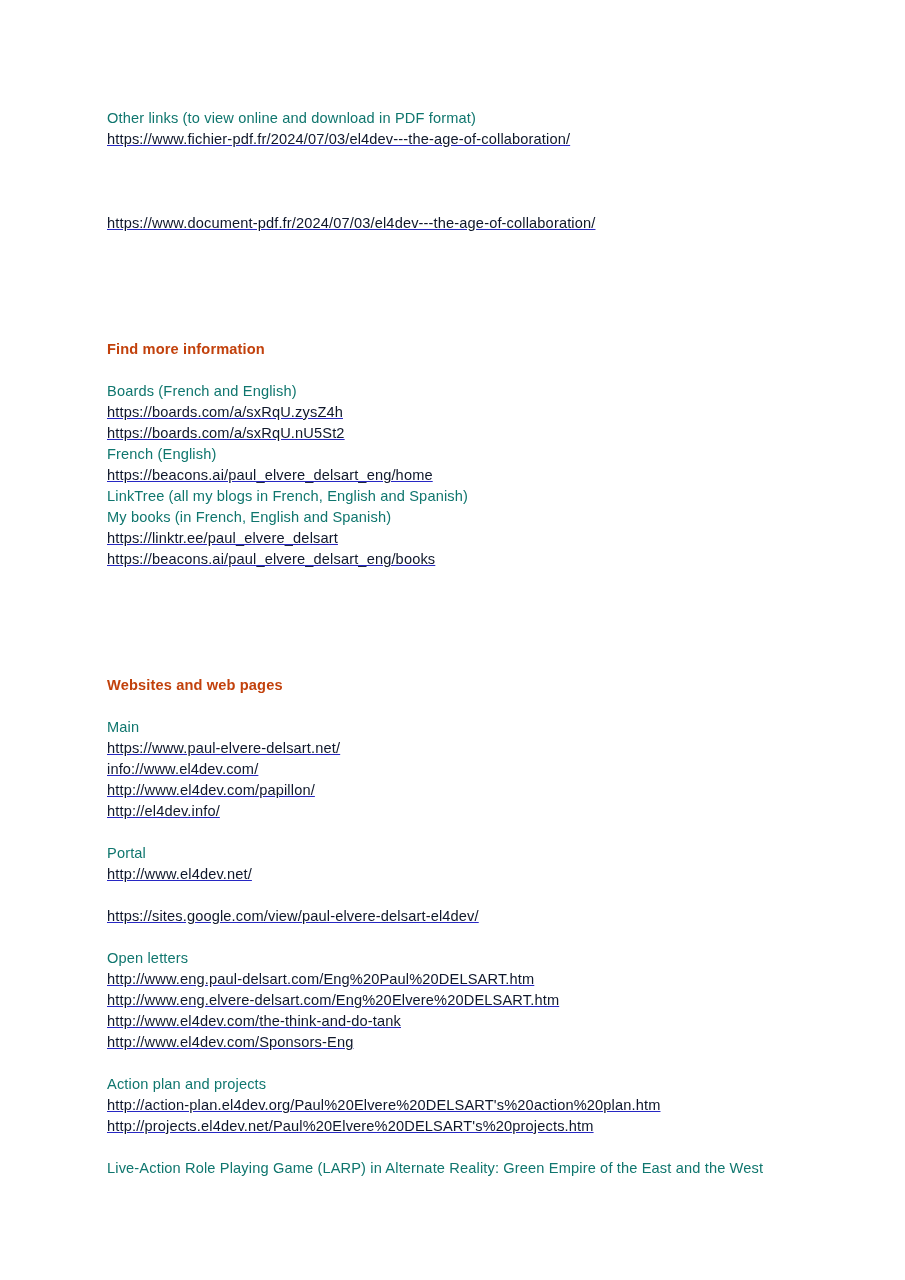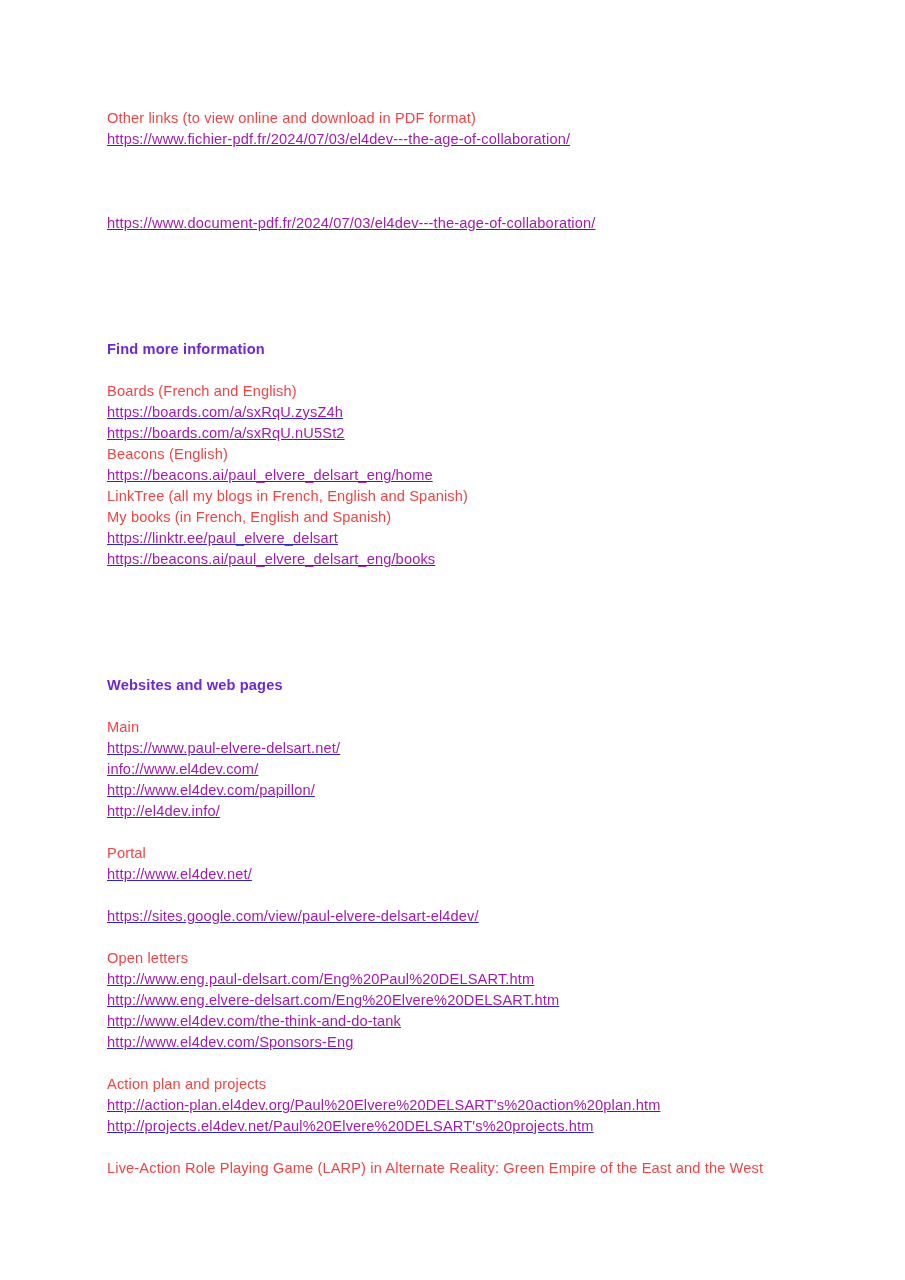--- a/index.html
+++ b/index.html
@@ -30,36 +30,36 @@
     top: 108px;
     width: 720px;
   }
   .block {
     margin: 0;
     padding: 0;
   }
   .line {
     font-size: 14.6px;
     line-height: 21px;
-    color: #ef4444;
+    color: #0f766e;
     white-space: nowrap;
     letter-spacing: 0.01em;
   }
   .line.link {
-    color: #a21caf;
+    color: #0f172a;
     text-decoration: underline;
     text-decoration-color: #2727c4;
     text-underline-offset: 1px;
     cursor: pointer;
   }
   .heading {
     font-size: 14.6px;
     line-height: 21px;
     font-weight: bold;
-    color: #6d28d9;
+    color: #c2410c;
     white-space: nowrap;
     letter-spacing: 0.01em;
   }
   .gap-sm { height: 21px; }
   .gap-lg { height: 63px; }
   .gap-xl { height: 84px; }
 </style>
 </head>
 <body>
 
@@ -79,21 +79,21 @@
 
     <div class="gap-xl"></div>
     <div class="gap-sm"></div>
 
     <div class="block">
       <div class="heading">Find more information</div>
       <div class="gap-sm"></div>
       <div class="line">Boards (French and English)</div>
       <div class="line link">https://boards.com/a/sxRqU.zysZ4h</div>
       <div class="line link">https://boards.com/a/sxRqU.nU5St2</div>
-      <div class="line">Beacons (English)</div>
+      <div class="line">French (English)</div>
       <div class="line link">https://beacons.ai/paul_elvere_delsart_eng/home</div>
       <div class="line">LinkTree (all my blogs in French, English and Spanish)</div>
       <div class="line">My books (in French, English and Spanish)</div>
       <div class="line link">https://linktr.ee/paul_elvere_delsart</div>
       <div class="line link">https://beacons.ai/paul_elvere_delsart_eng/books</div>
     </div>
 
     <div class="gap-xl"></div>
     <div class="gap-sm"></div>
 

